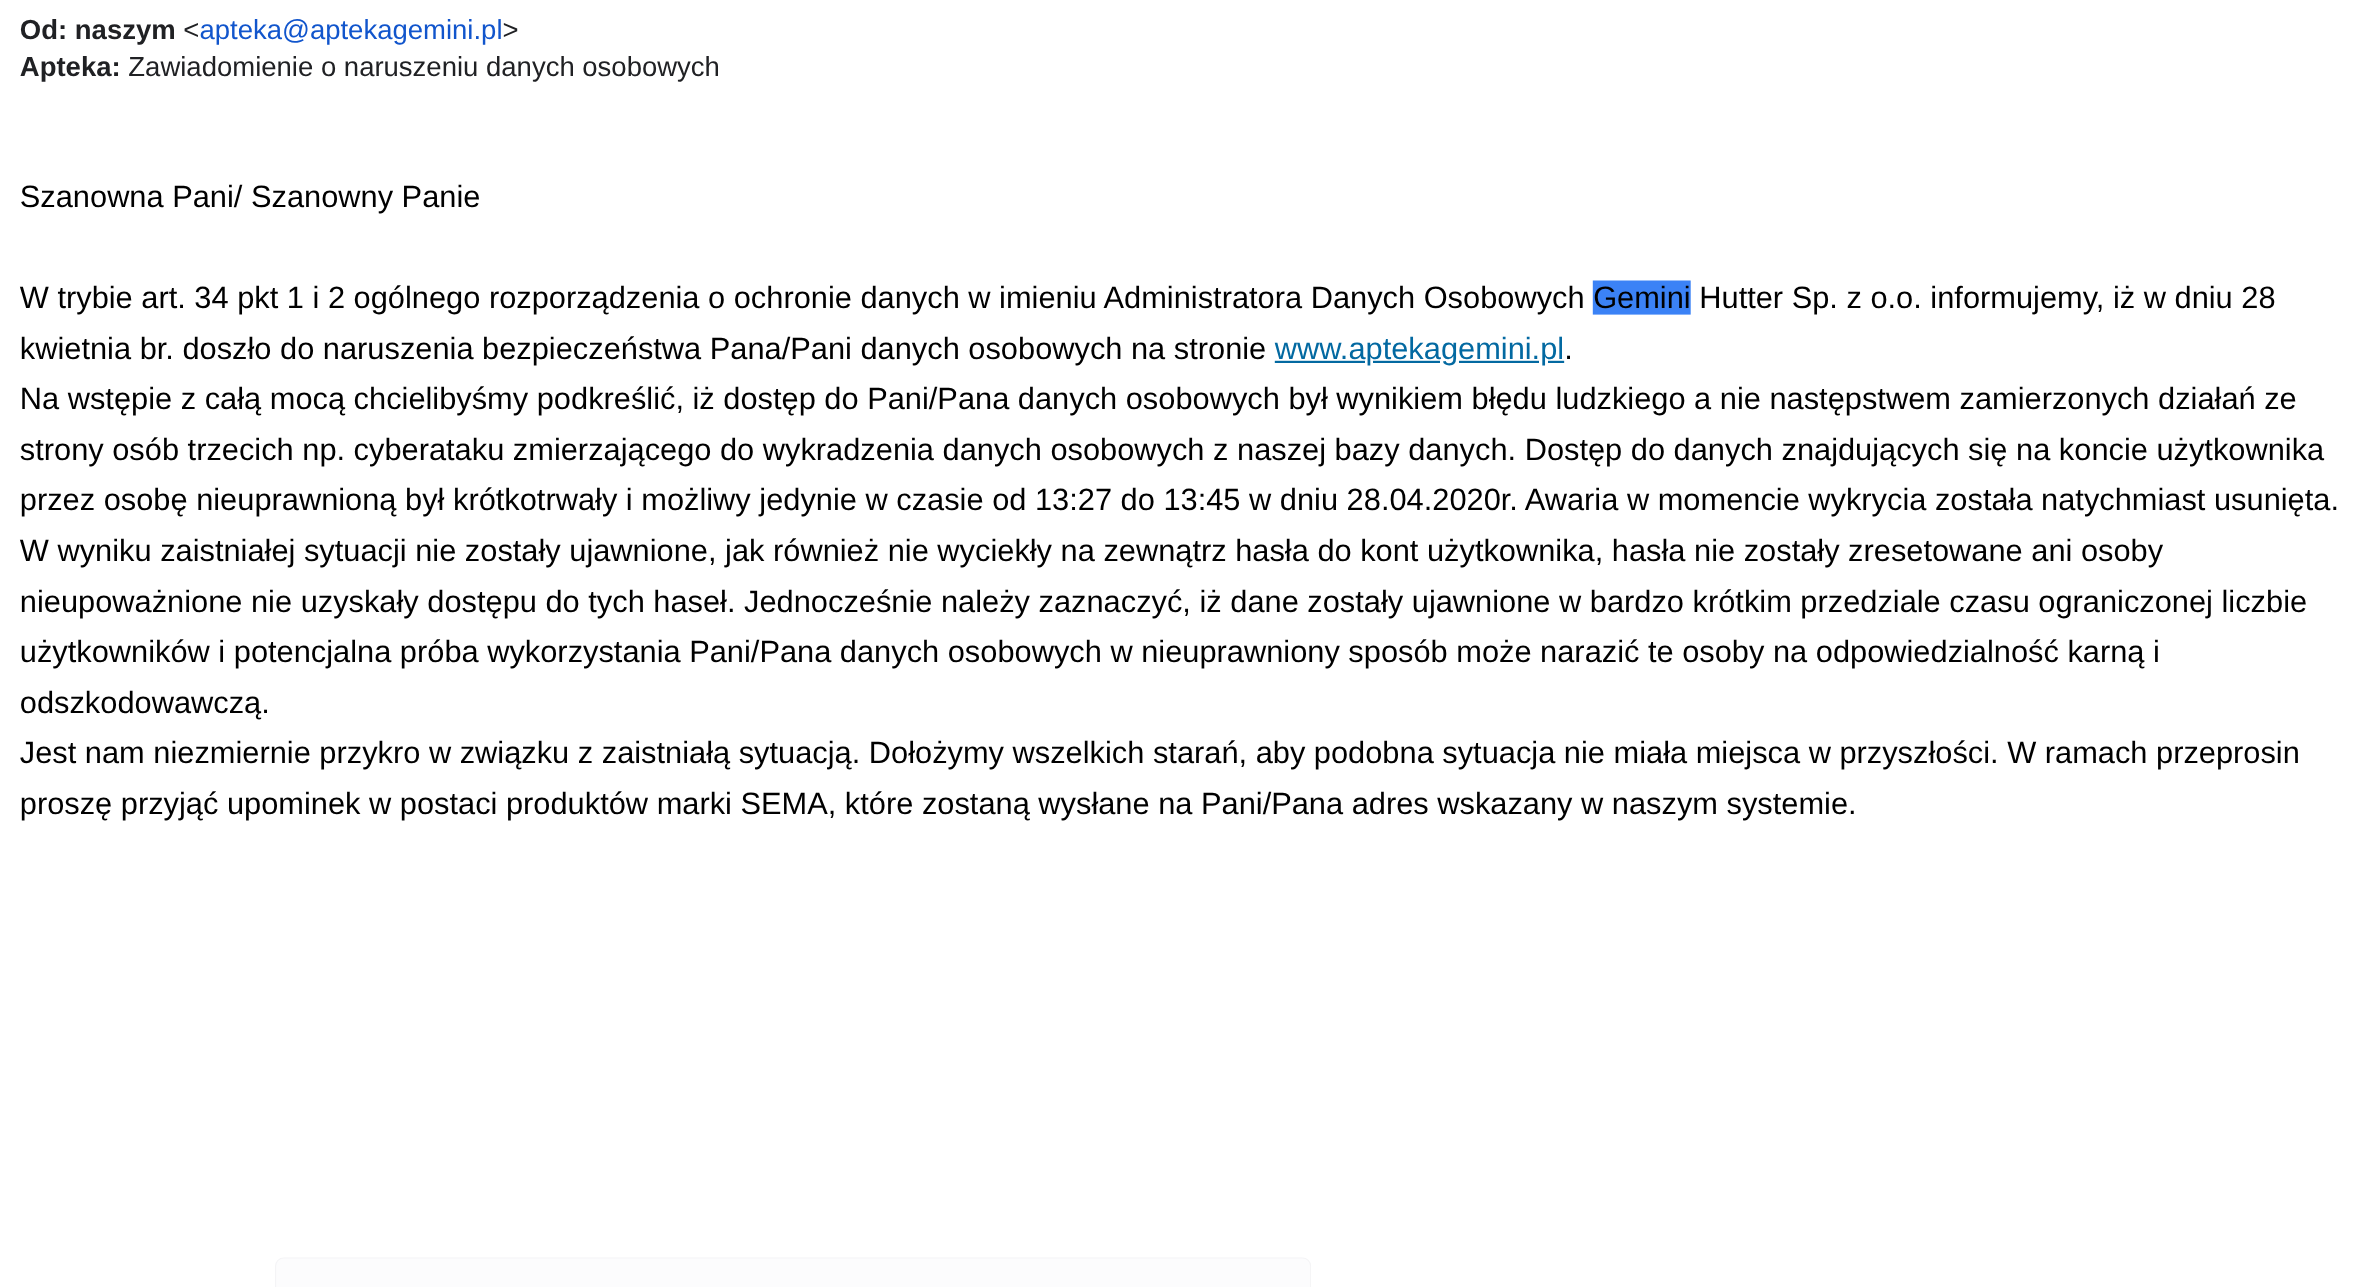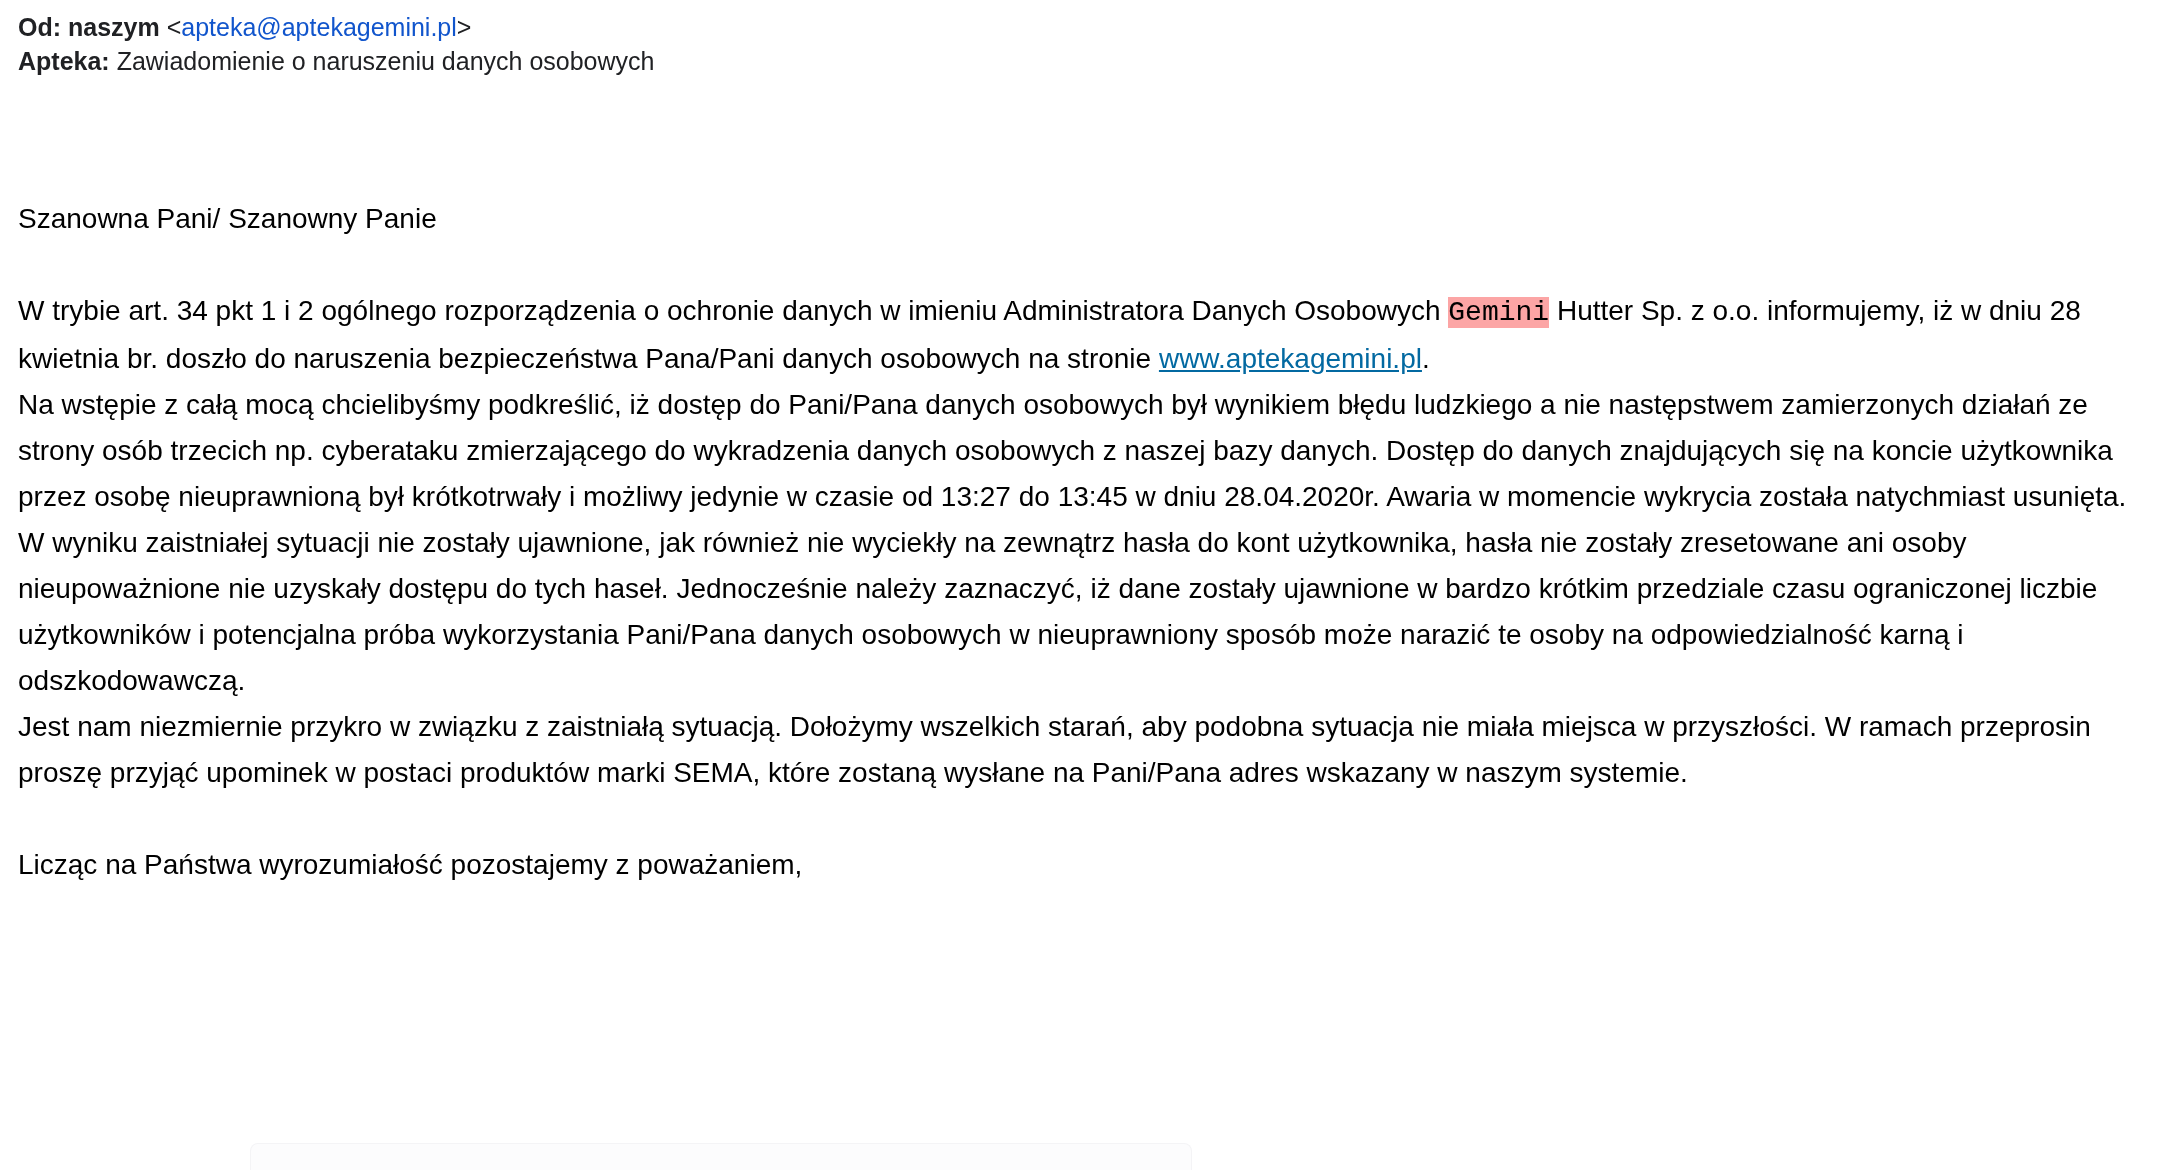--- a/index.html
+++ b/index.html
@@ -37,35 +37,34 @@
   }
   .hdr-label { font-weight: 700; }
   .hdr-strong { font-weight: 700; }
   .mail-link {
     color: #1155cc;
     cursor: pointer;
   }
 
   
   .message-body {
-    margin-top: 118px;
+    margin-top: 78px;
     font-size: 28px;
     line-height: 46px;
     color: #000000;
     max-width: 2128px;
   }
   .para {
     margin: 0;
   }
   .spacer-line {
     height: 46px;
   }
   .highlight {
-    background: #fca5a5;
-    font-family: Liberation Mono, monospace;
+    background: #3b82f6;
   }
   .url-link {
     color: #0369a1;
     text-decoration: underline;
     cursor: pointer;
   }
 
   
   .attachment-peek {
     position: absolute;
@@ -107,20 +106,19 @@
     <p class="para"><span>W trybie art. 34 pkt 1 i 2 ogólnego rozporządzenia o ochronie danych w imieniu Administratora Danych Osobowych </span><span class="highlight">Gemini</span><span> Hutter Sp. z o.o. informujemy, iż w dniu 28 kwietnia br. doszło do naruszenia bezpieczeństwa Pana/Pani danych osobowych na stronie </span><span class="url-link">www.aptekagemini.pl</span><span>.</span></p>
 
     <p class="para">Na wstępie z całą mocą chcielibyśmy podkreślić, iż dostęp do Pani/Pana danych osobowych był wynikiem błędu ludzkiego a nie następstwem zamierzonych działań ze strony osób trzecich np. cyberataku zmierzającego do wykradzenia danych osobowych z naszej bazy danych. Dostęp do danych znajdujących się na koncie użytkownika przez osobę nieuprawnioną był krótkotrwały i możliwy jedynie w czasie od 13:27 do 13:45 w dniu 28.04.2020r. Awaria w momencie wykrycia została natychmiast usunięta.</p>
 
     <p class="para">W wyniku zaistniałej sytuacji nie zostały ujawnione, jak również nie wyciekły na zewnątrz hasła do kont użytkownika, hasła nie zostały zresetowane ani osoby nieupoważnione nie uzyskały dostępu do tych haseł. Jednocześnie należy zaznaczyć, iż dane zostały ujawnione w bardzo krótkim przedziale czasu ograniczonej liczbie użytkowników i potencjalna próba wykorzystania Pani/Pana danych osobowych w nieuprawniony sposób może narazić te osoby na odpowiedzialność karną i odszkodowawczą.</p>
 
     <p class="para">Jest nam niezmiernie przykro w związku z zaistniałą sytuacją. Dołożymy wszelkich starań, aby podobna sytuacja nie miała miejsca w przyszłości. W ramach przeprosin proszę przyjąć upominek w postaci produktów marki SEMA, które zostaną wysłane na Pani/Pana adres wskazany w naszym systemie.</p>
 
     <div class="spacer-line"></div>
 
-    <p class="para">Licząc na Państwa wyrozumiałość pozostajemy z poważaniem,</p>
 
 
   </div>
 
   <div class="attachment-peek"></div>
 
 </div>
 
 </body></html>

